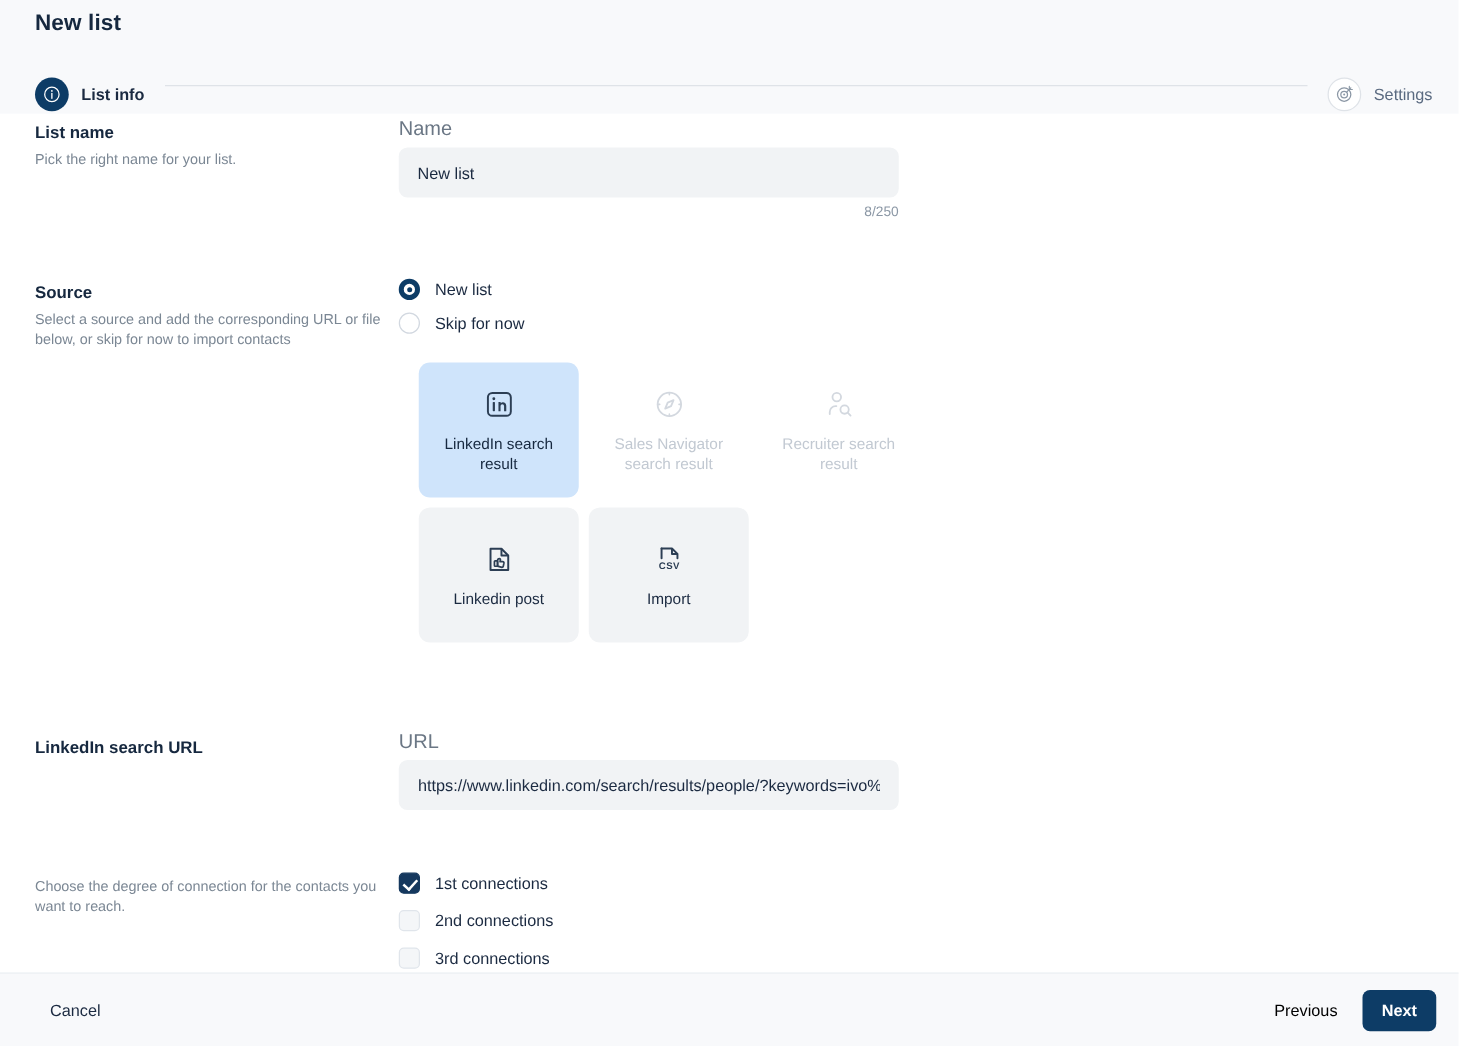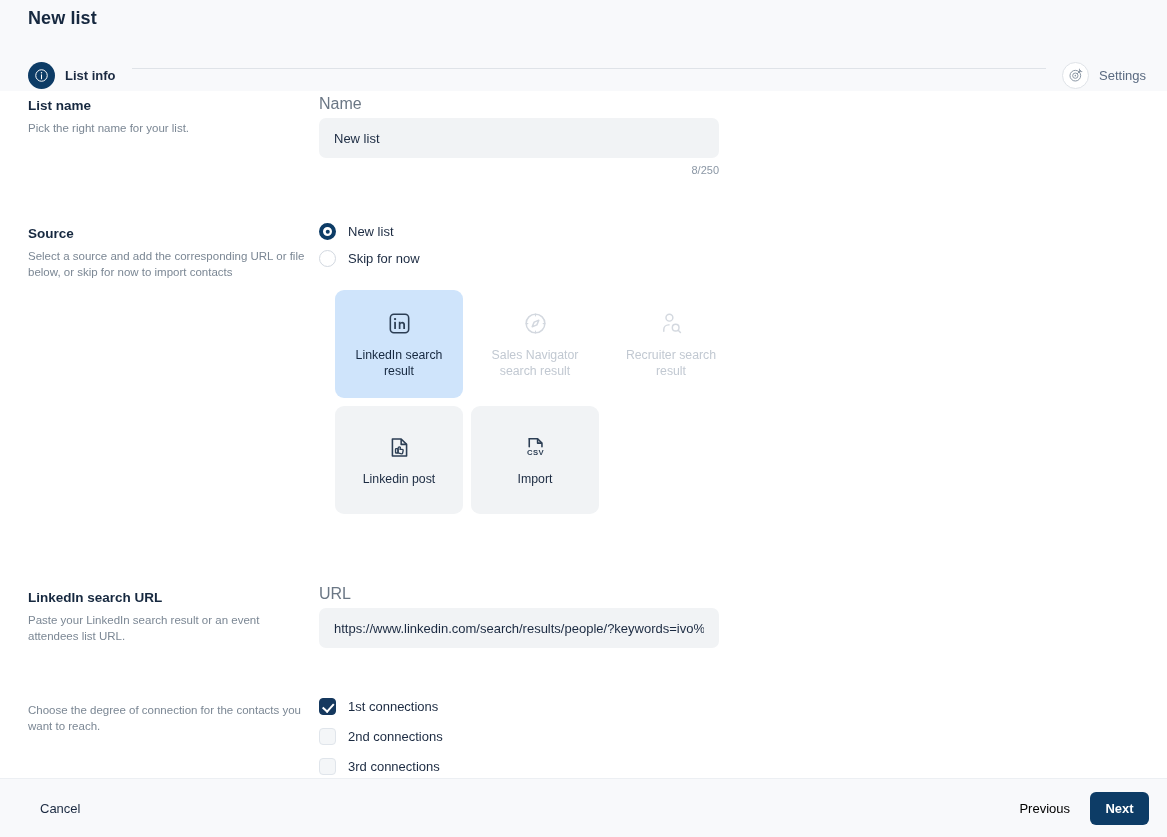--- a/index.html
+++ b/index.html
@@ -329,21 +329,20 @@
             <span class="card-label">Import</span>
           </div>
 
         </div>
       </div>
     </div>
 
     <div class="section" style="left:0; top:498px; width:1167px;">
       <div class="sec-label-col" style="top:0;">
         <div class="sec-title">LinkedIn search URL</div>
-        <div class="sec-desc">Paste your LinkedIn search result or an event attendees list URL.</div>
       </div>
       <div class="sec-field-col" style="top:-4px;">
         <div class="field-caption">URL</div>
         <input class="text-input" type="text" value="https://www.linkedin.com/search/results/people/?keywords=ivo%20C" style="">
       </div>
     </div>
 
     <div class="section" style="left:0; top:606px; width:1167px;">
       <div class="sec-label-col" style="top:0;">
         <div class="sec-desc">Choose the degree of connection for the contacts you want to reach.</div>

